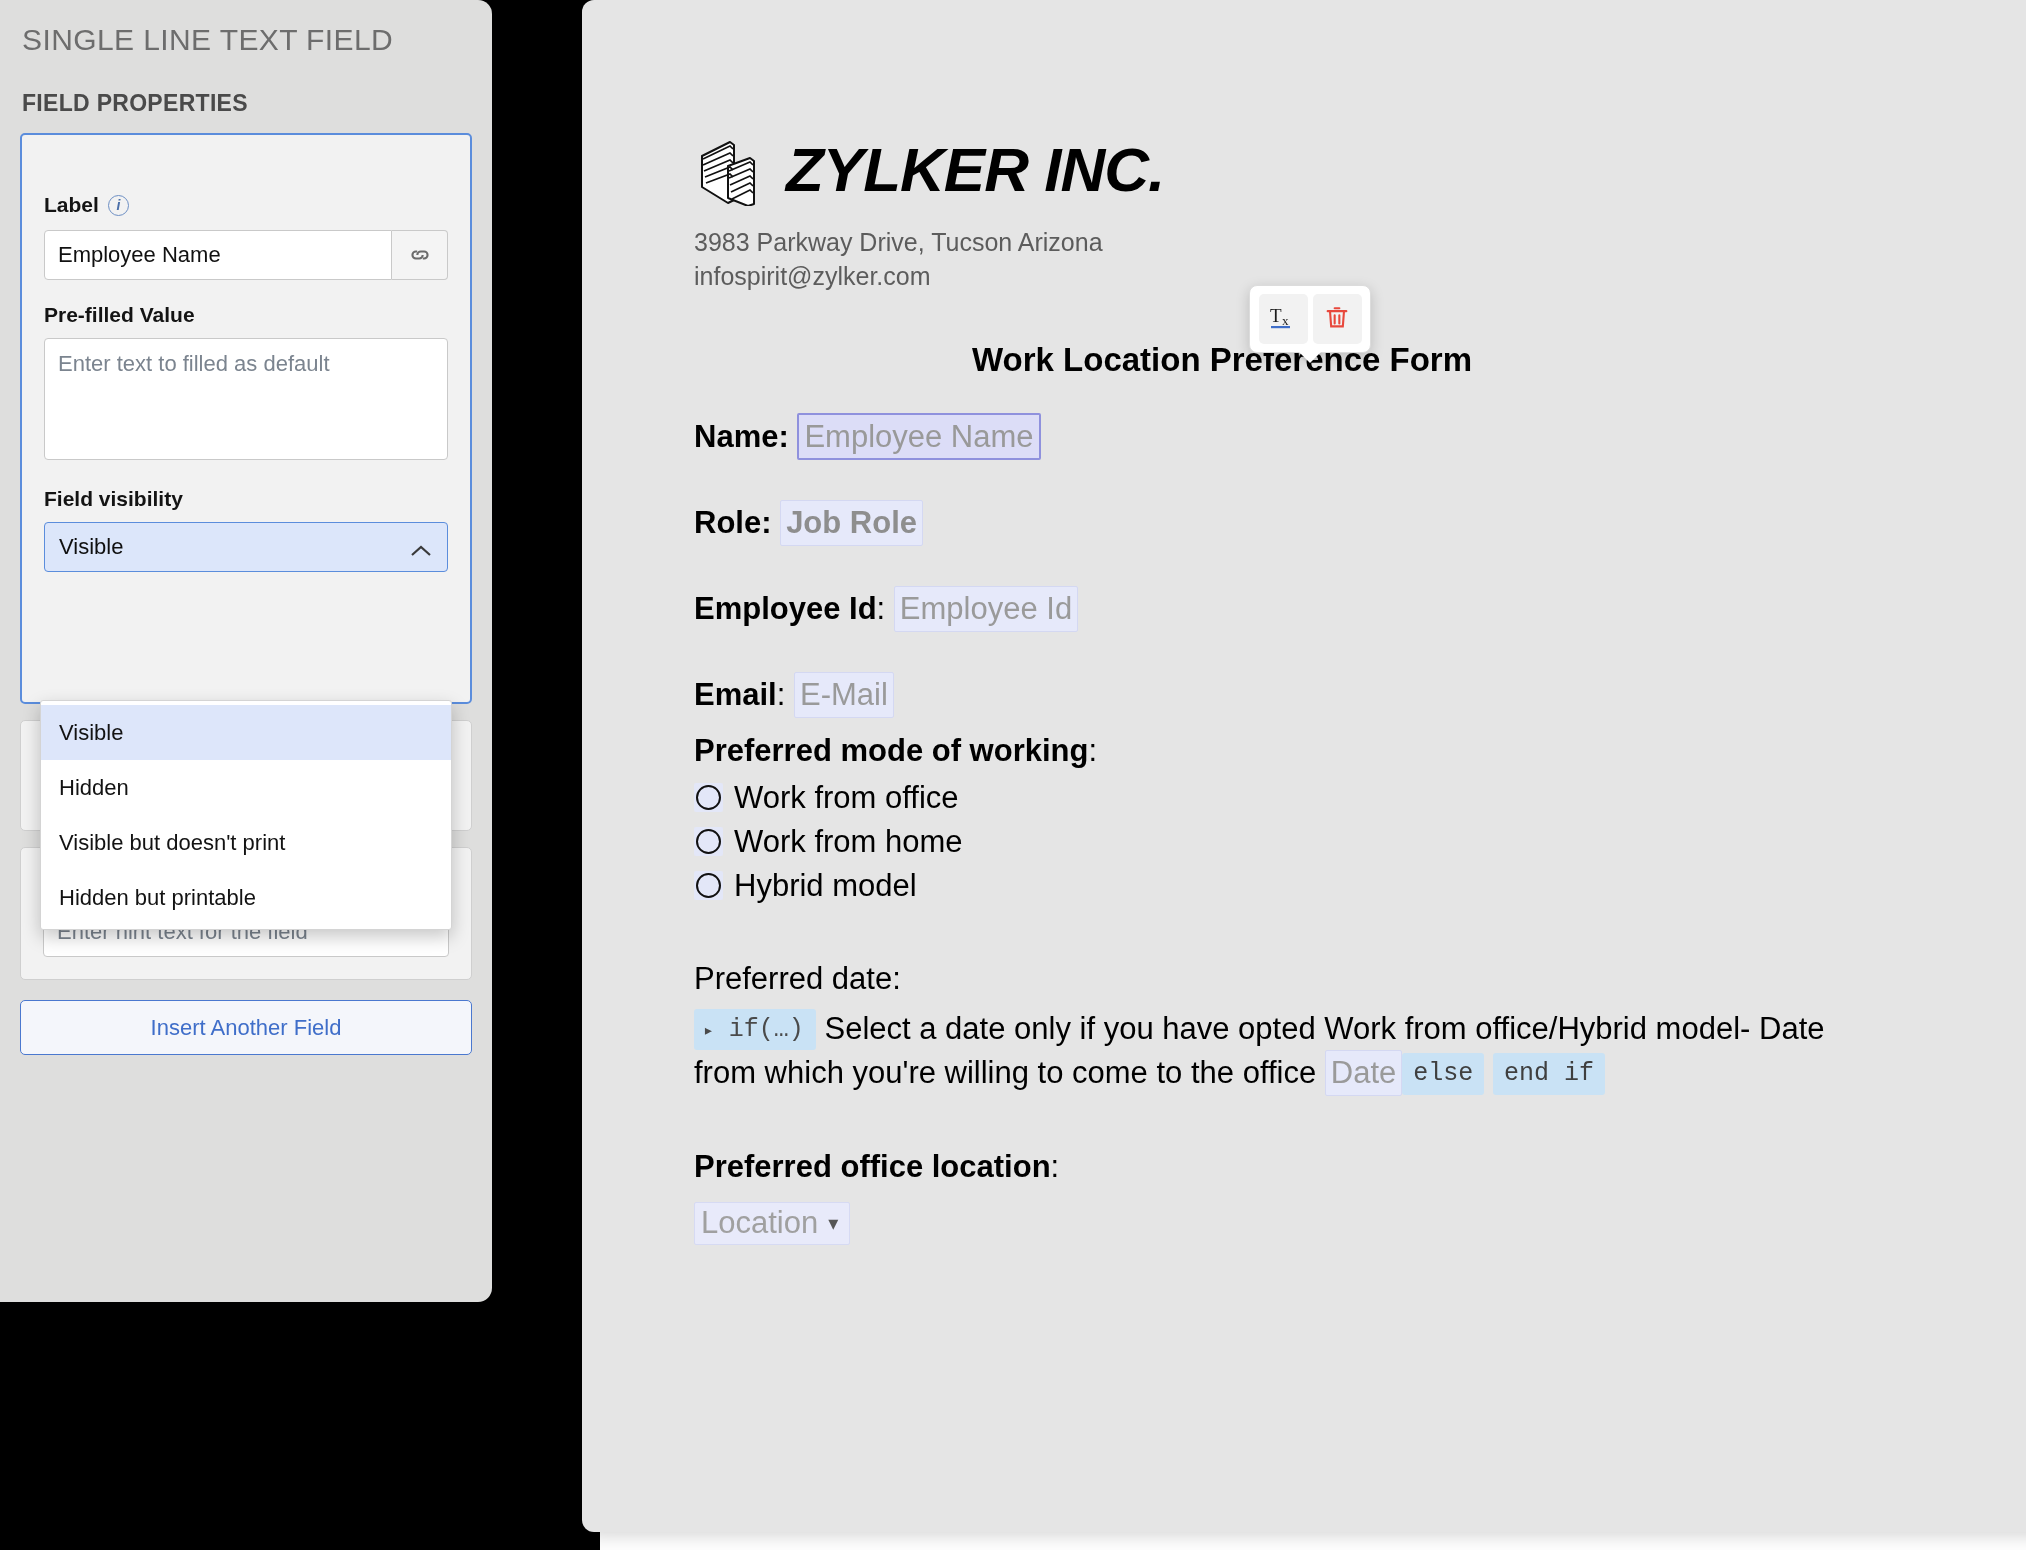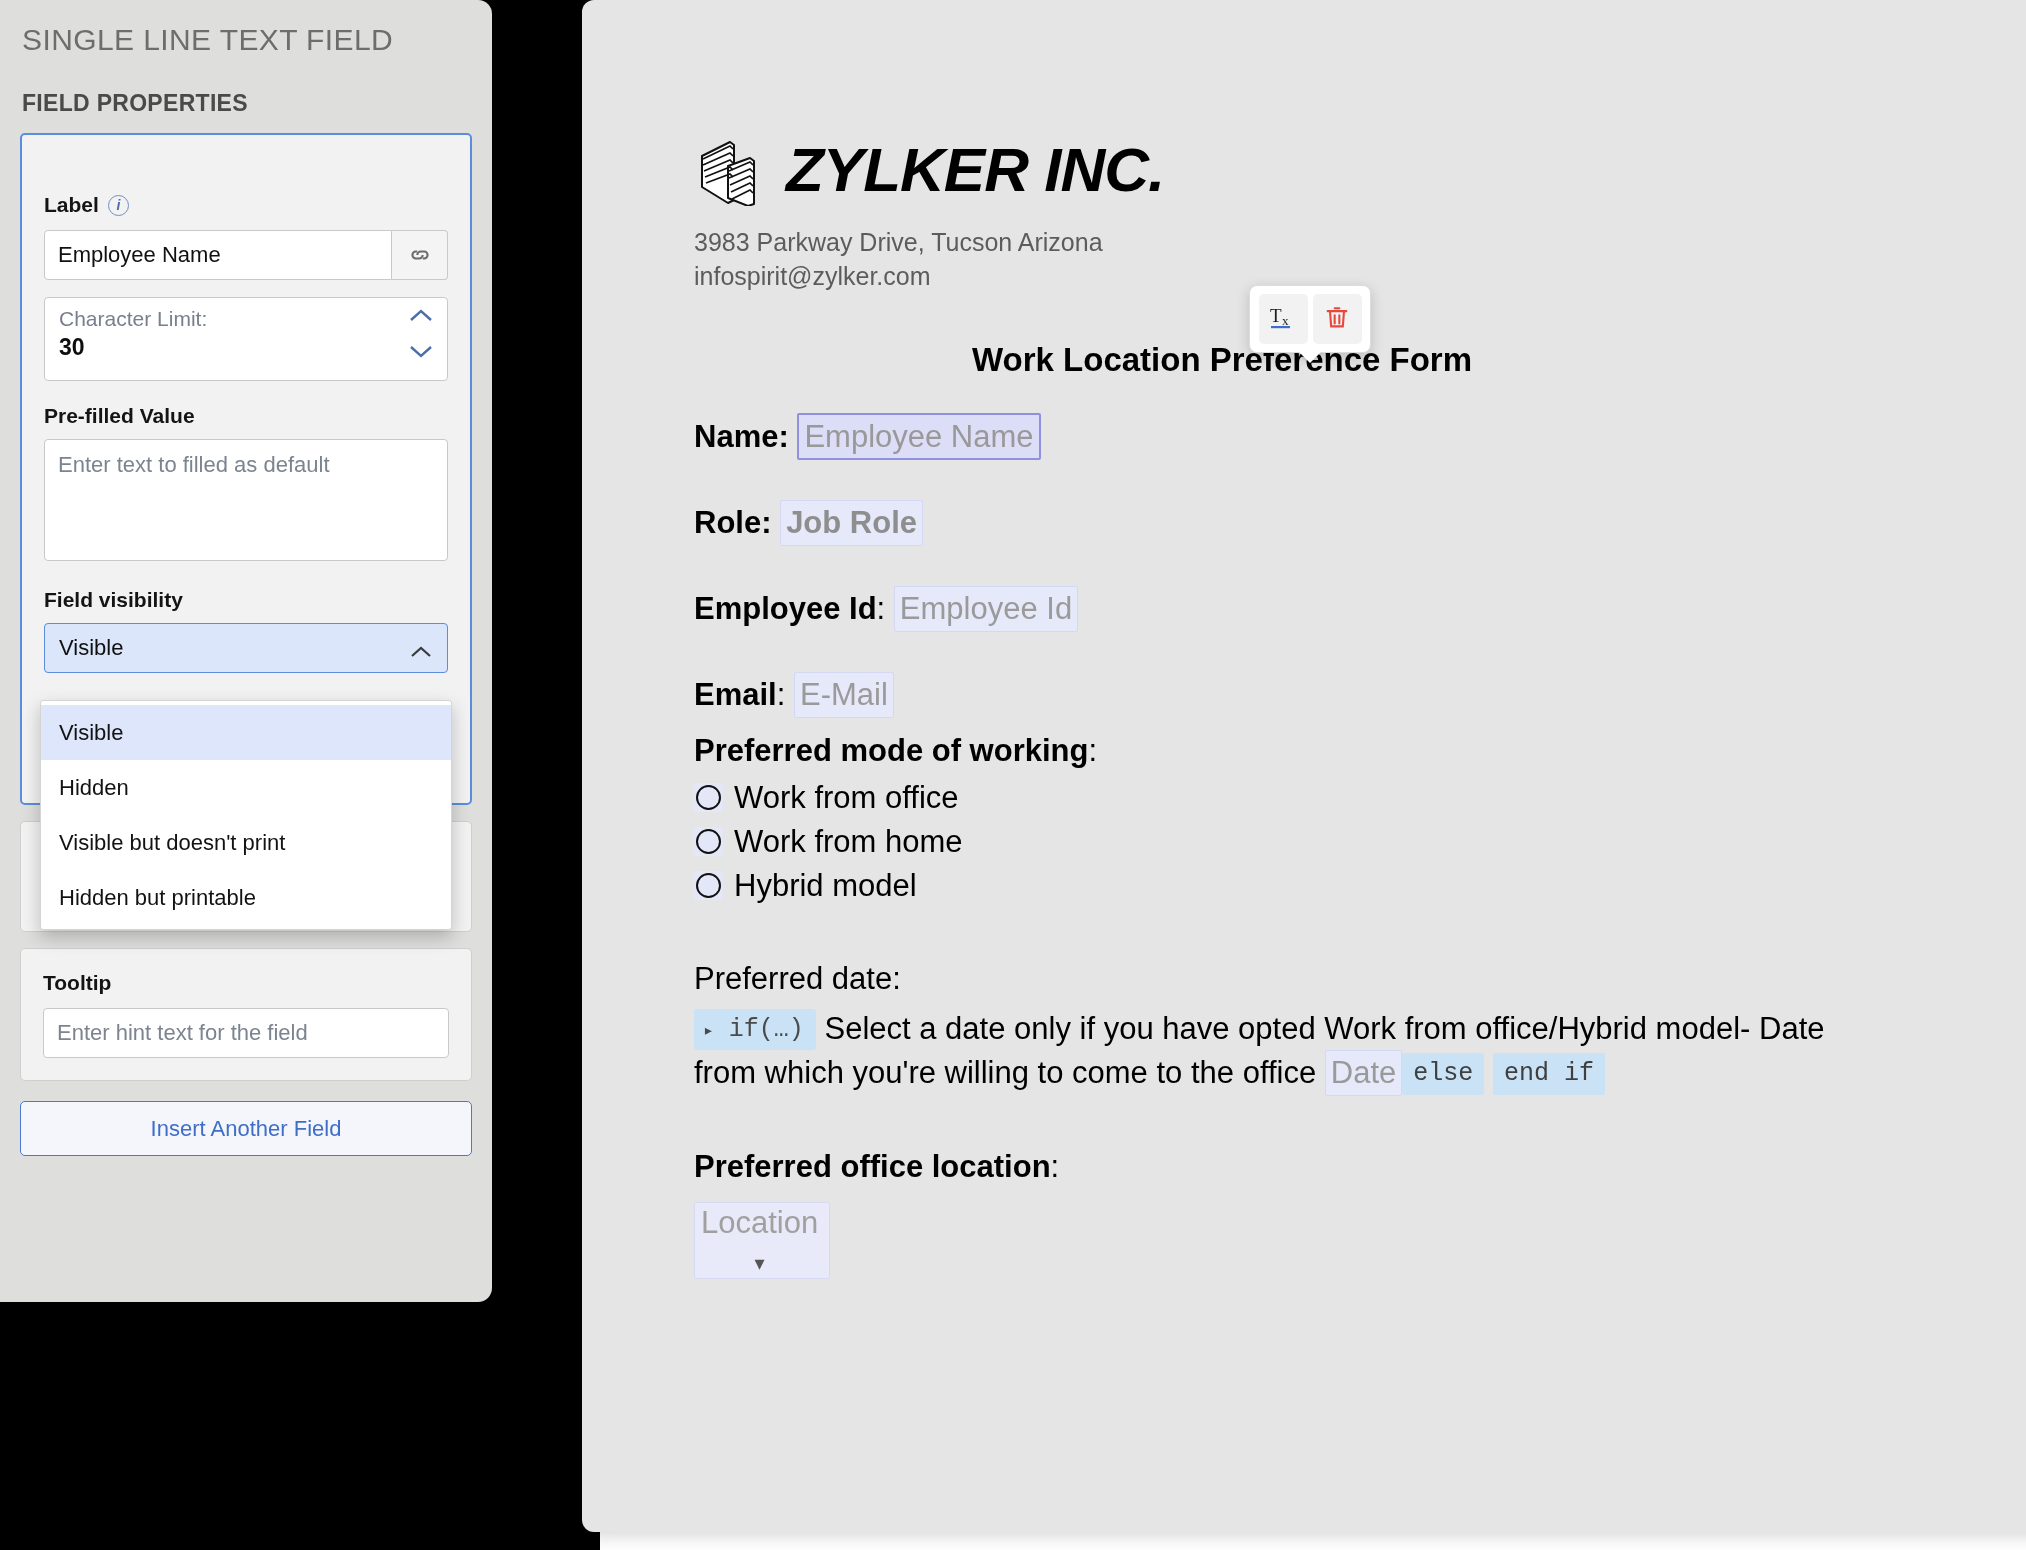--- a/index.html
+++ b/index.html
@@ -252,21 +252,20 @@
 
   .loc-token {
     display: inline-flex; align-items: center; gap: 10px;
     background: #e8eafa;
     border: 1px solid #d6daf3;
     color: #a0a0a0;
     font-size: 31px;
     padding: 2px 11px 3px 6px;
     border-radius: 2px;
     margin-top: 14px;
-    flex-direction: column;
   }
 
   
   #float-toolbar {
     position: absolute;
     left: 667px; top: 285px;
     width: 122px; height: 68px;
     background: #ffffff;
     border: 1px solid #dcdcdc;
     border-radius: 8px;
@@ -311,36 +310,20 @@
     <div class="input-row">
       <input class="text-input" type="text" value="Employee Name" style="">
       <div class="link-btn">
         <svg width="26" height="26" viewBox="0 0 24 24" fill="none" stroke="#6b6b6b" stroke-width="1.9">
           <path d="M9.5 12a3.2 3.2 0 0 1 3.2-3.2h3.1a3.2 3.2 0 0 1 0 6.4h-1.2"></path>
           <path d="M14.5 12a3.2 3.2 0 0 1-3.2 3.2H8.2a3.2 3.2 0 0 1 0-6.4h1.2"></path>
         </svg>
       </div>
     </div>
 
-    <div class="stepper">
-      <div class="stepper-label">Character Limit:</div>
-      <div class="stepper-value">30</div>
-      <div class="stepper-arrows">
-        <span class="chev">
-          <svg width="26" height="15" viewBox="0 0 26 15">
-              <polyline points="3,12 13,3 23,12" fill="none" stroke="#4a6ea8" stroke-width="2.4"></polyline>
-            </svg>
-        </span>
-        <span class="chev">
-          <svg width="26" height="15" viewBox="0 0 26 15">
-              <polyline points="3,3 13,12 23,3" fill="none" stroke="#4a6ea8" stroke-width="2.4"></polyline>
-            </svg>
-        </span>
-      </div>
-    </div>
 
     <div class="section-label">Pre-filled Value</div>
     <textarea class="textarea" placeholder="Enter text to filled as default" style=""></textarea>
 
     <div class="section-label">Field visibility</div>
     <div class="select-trigger">
       <span>Visible</span>
       <span class="caret">
         <svg width="24" height="14" viewBox="0 0 24 14">
             <polyline points="3,11 12,3 21,11" fill="none" stroke="#3a3a3a" stroke-width="2.2"></polyline>

